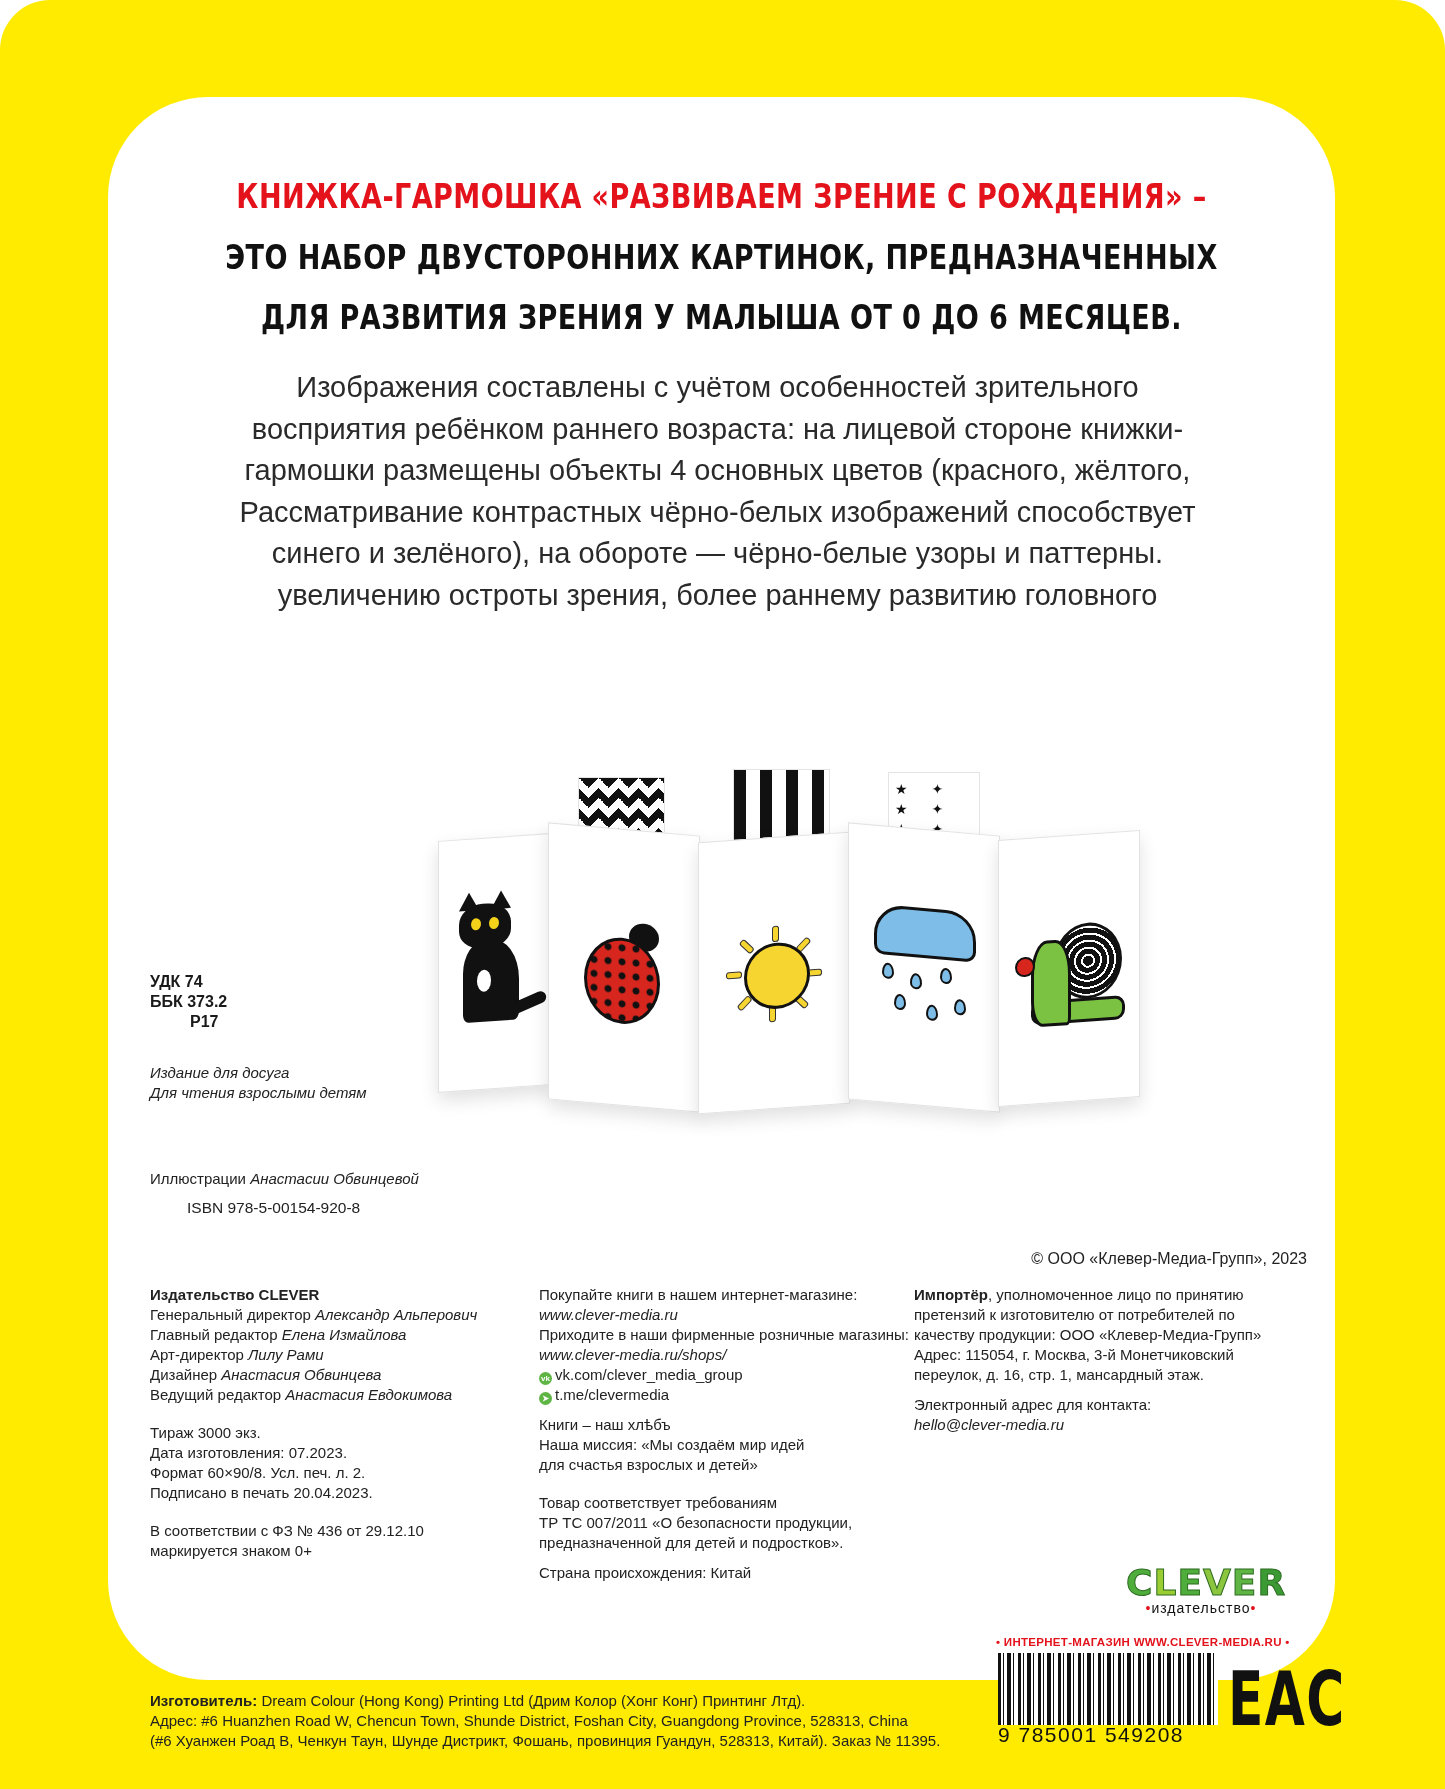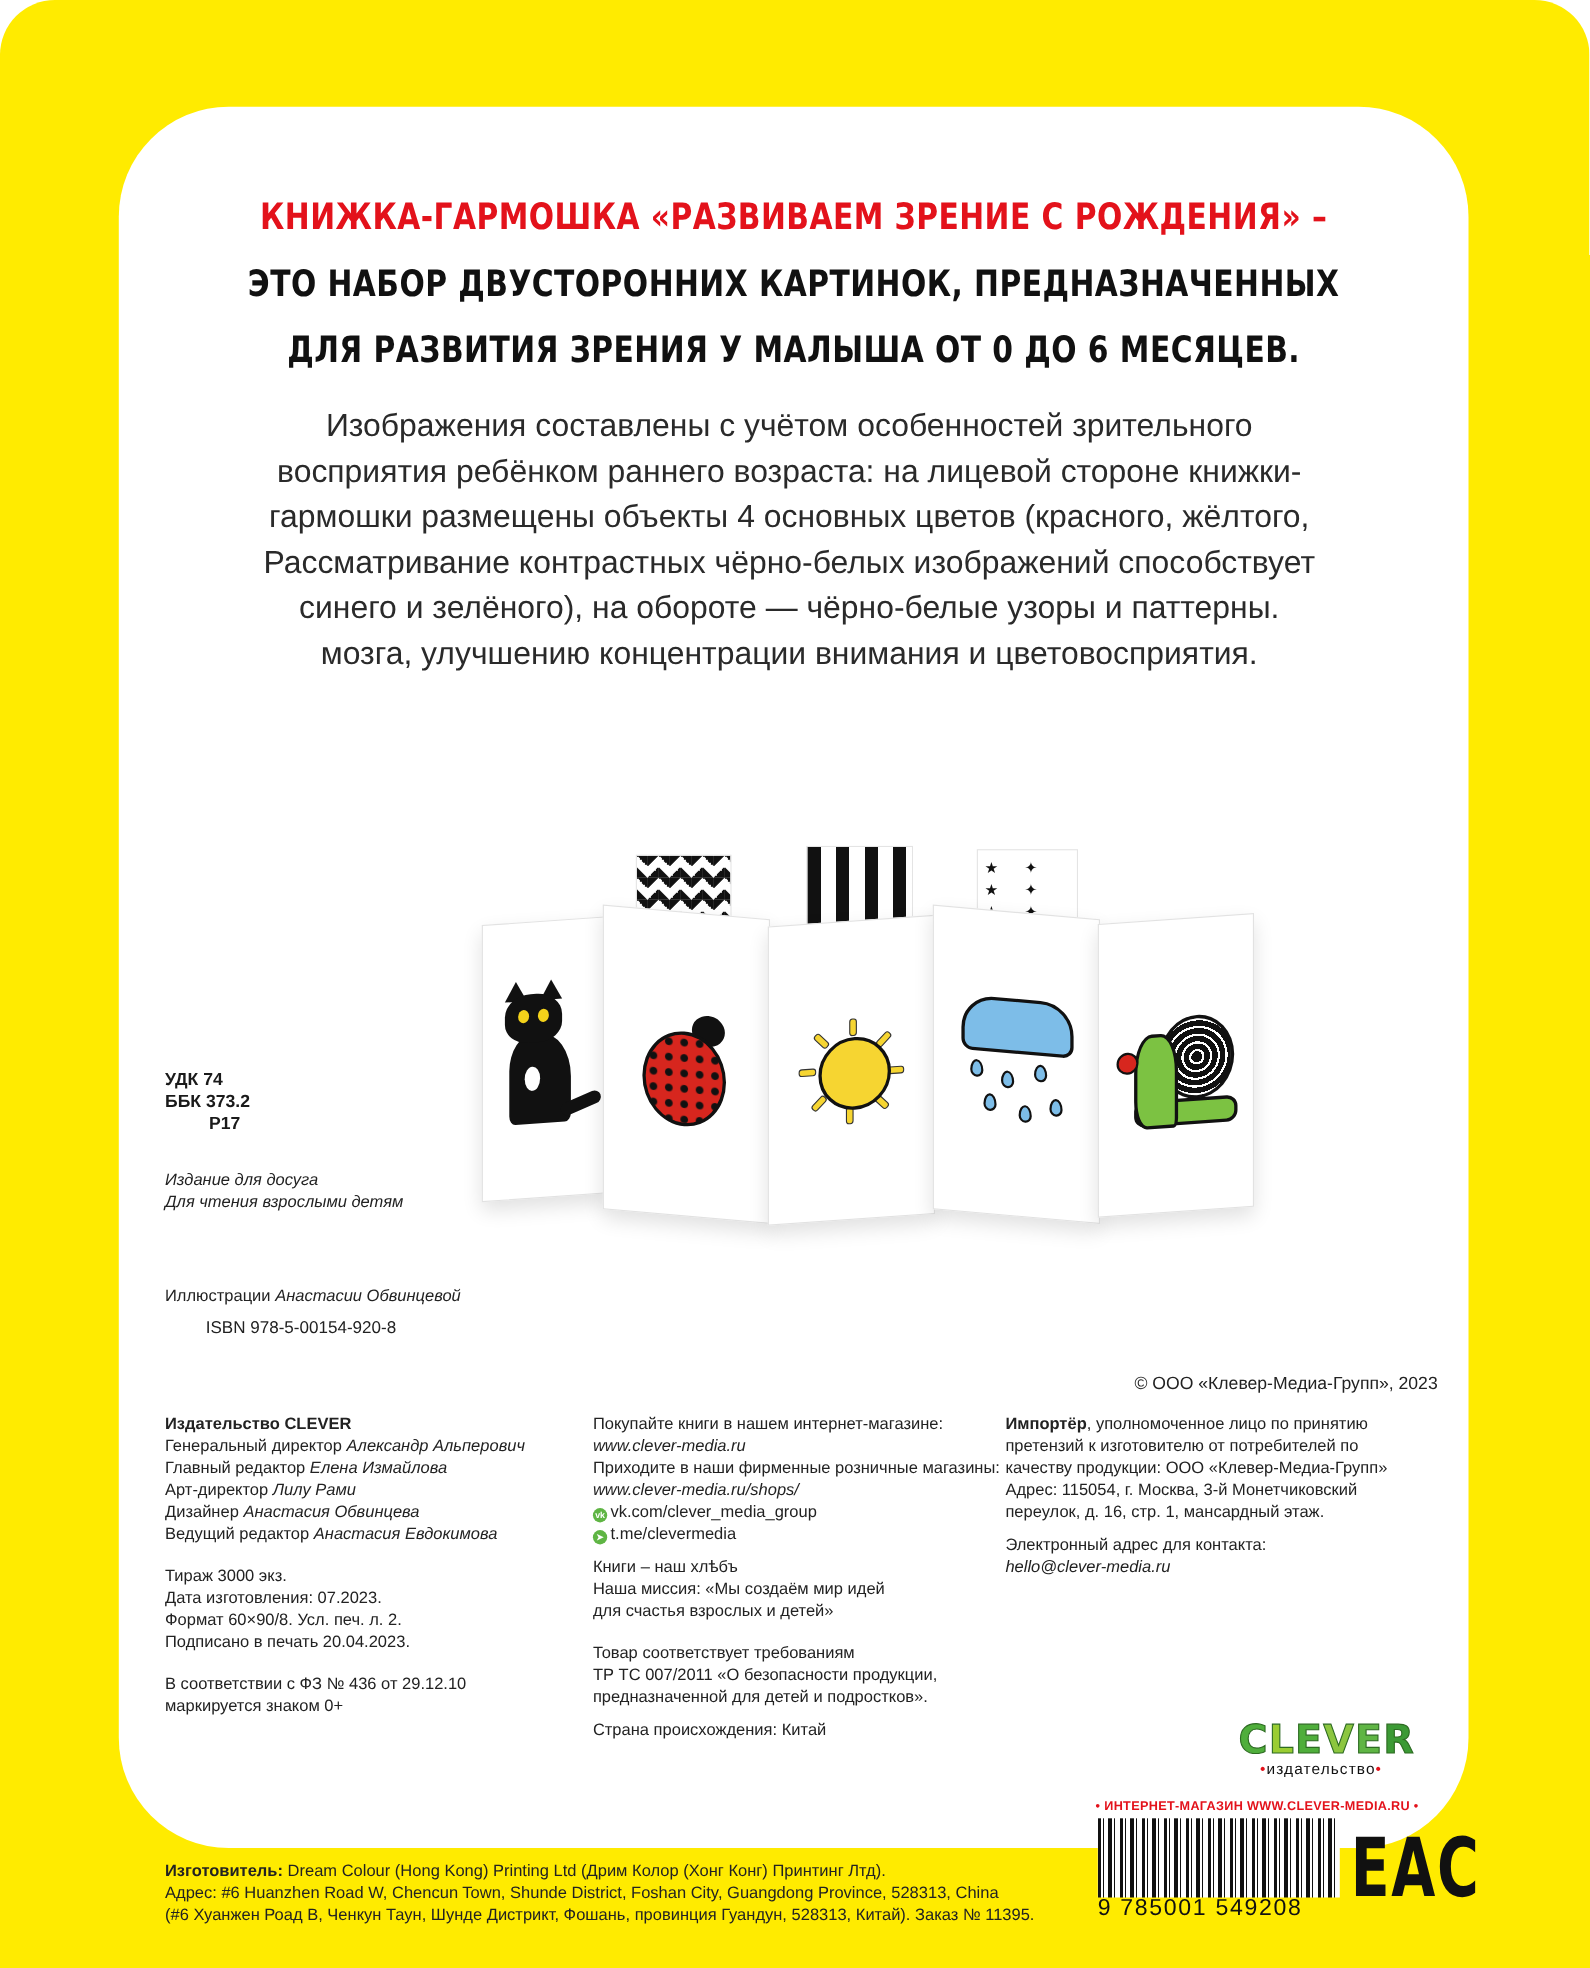--- a/index.html
+++ b/index.html
@@ -126,21 +126,21 @@
   <div class="headline h1">КНИЖКА-ГАРМОШКА «РАЗВИВАЕМ ЗРЕНИЕ С РОЖДЕНИЯ» –</div>
   <div class="headline h2">ЭТО НАБОР ДВУСТОРОННИХ КАРТИНОК, ПРЕДНАЗНАЧЕННЫХ</div>
   <div class="headline h3">ДЛЯ РАЗВИТИЯ ЗРЕНИЯ У МАЛЫША ОТ 0 ДО 6 МЕСЯЦЕВ.</div>
 
   <div class="body-text">
     <div>Изображения составлены с учётом особенностей зрительного</div>
     <div>восприятия ребёнком раннего возраста: на лицевой стороне книжки-</div>
     <div>гармошки размещены объекты 4 основных цветов (красного, жёлтого,</div>
     <div>Рассматривание контрастных чёрно-белых изображений способствует</div>
     <div>синего и зелёного), на обороте — чёрно-белые узоры и паттерны.</div>
-    <div>мозга, улучшению концентрации внимания и цветовосприятия.</div>
+    <div>увеличению остроты зрения, более раннему развитию головного</div>
   </div>
 
   <div class="book">
     <div class="back-panel bp1">
         <div class="zigzag"></div>
       </div>
     <div class="back-panel bp2">
         <div class="stripes"></div>
       </div>
     <div class="back-panel bp3">

